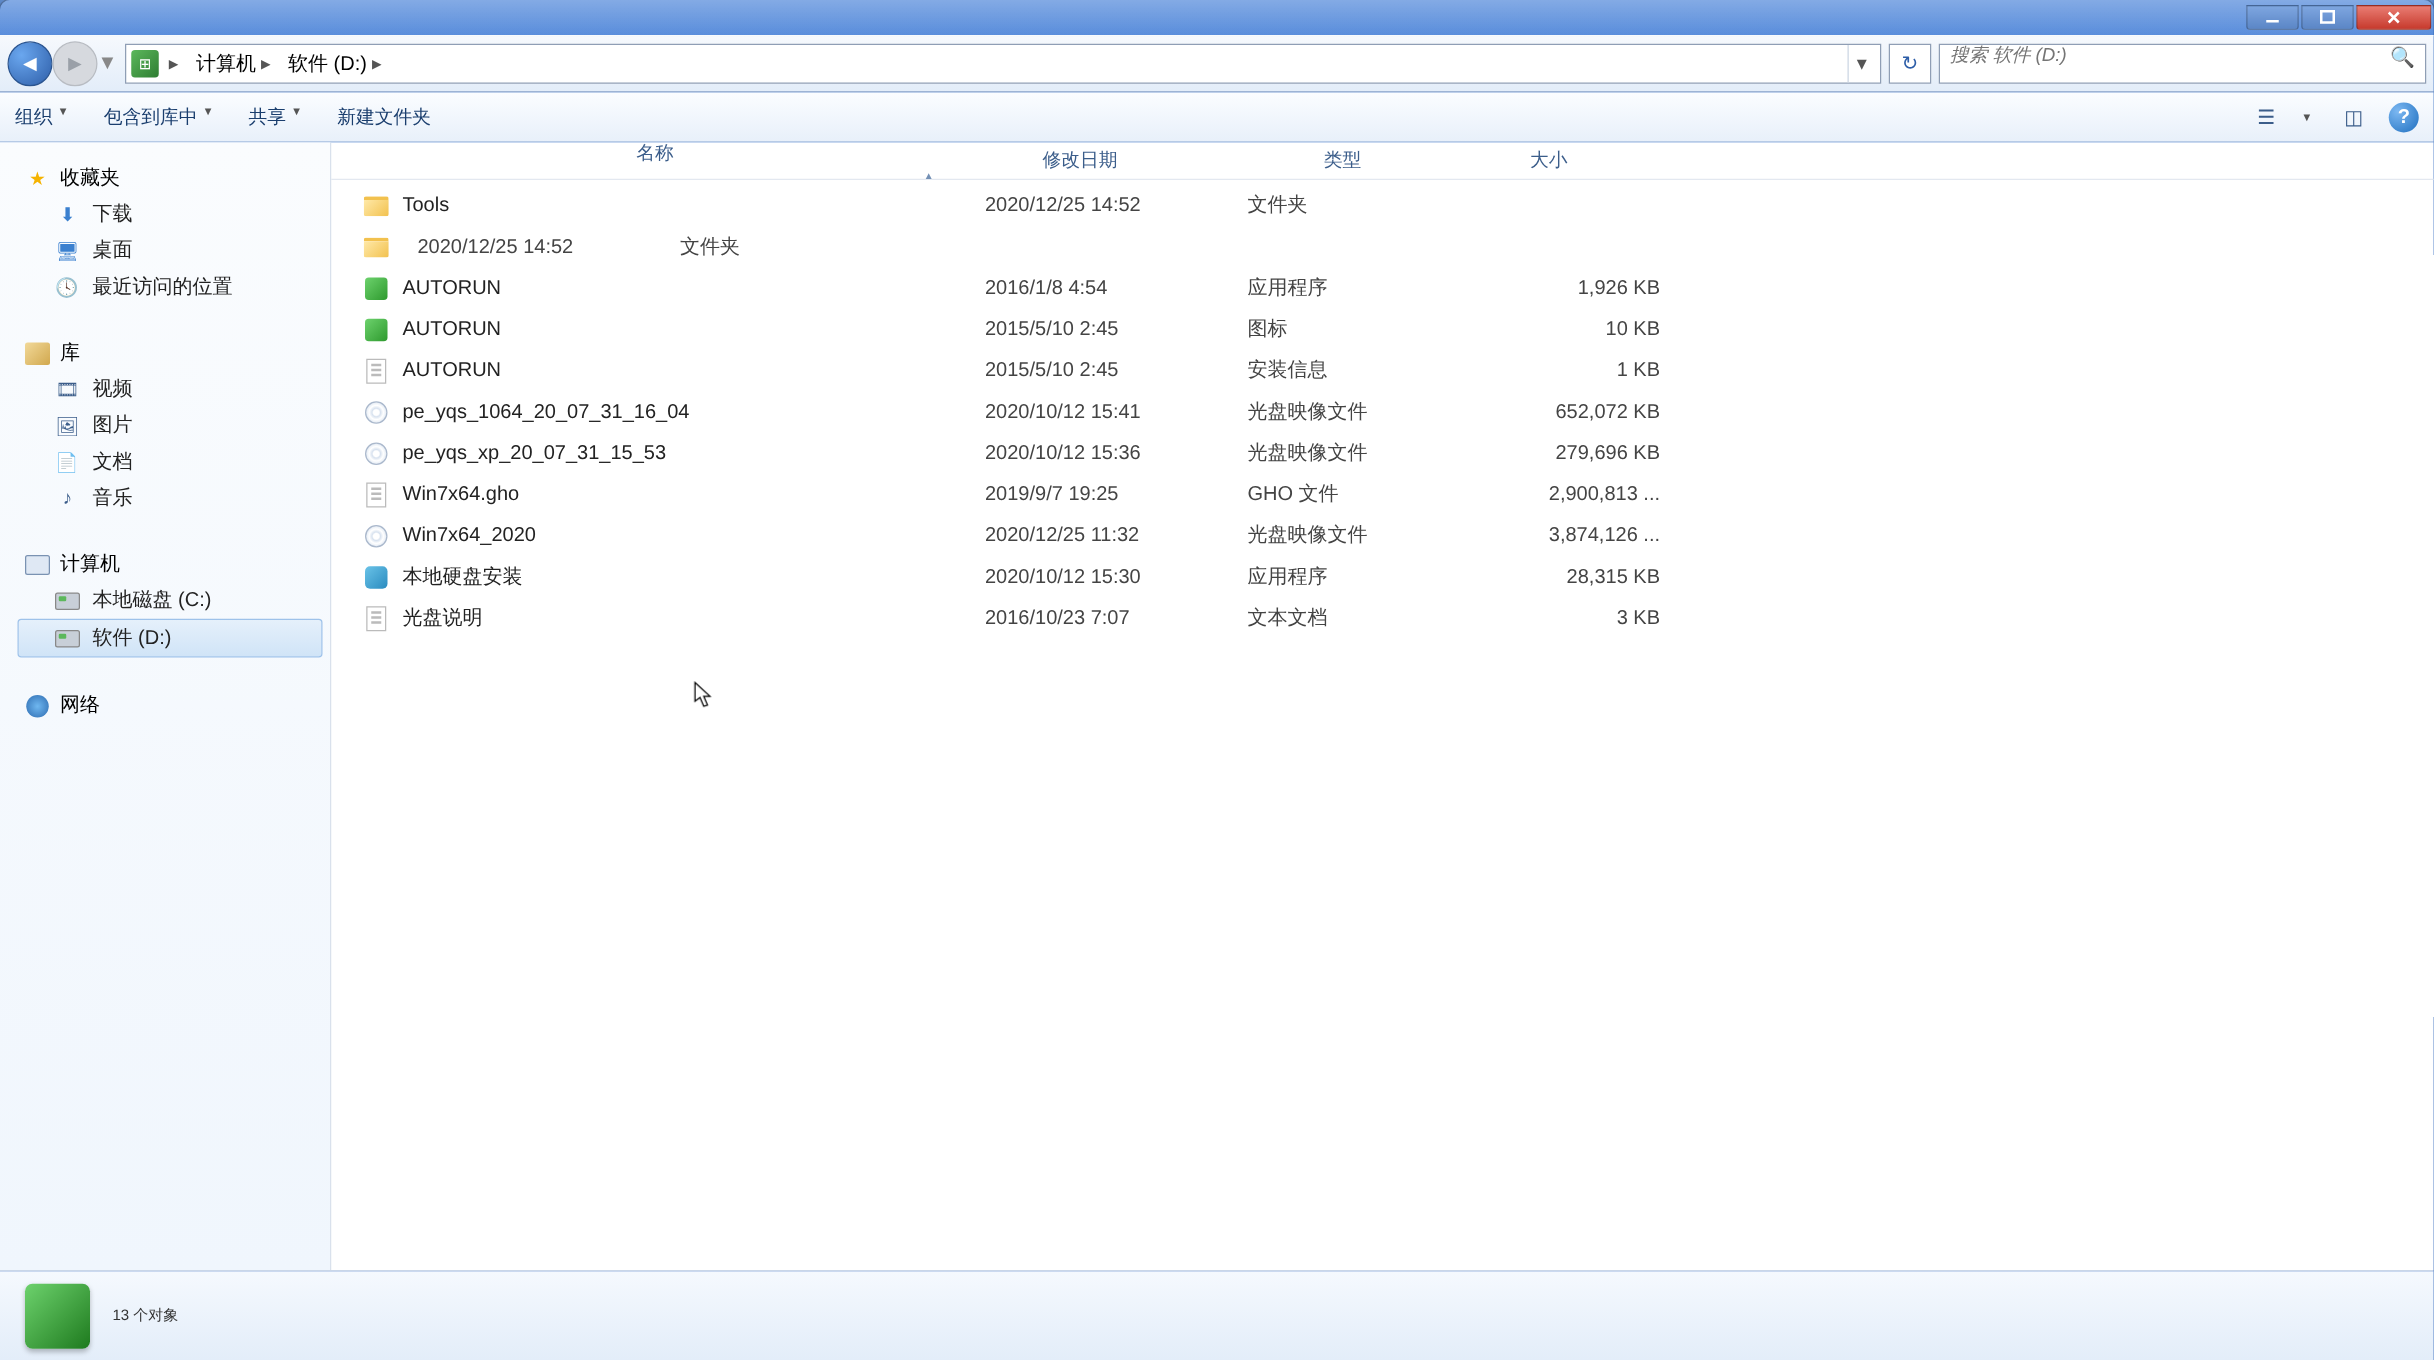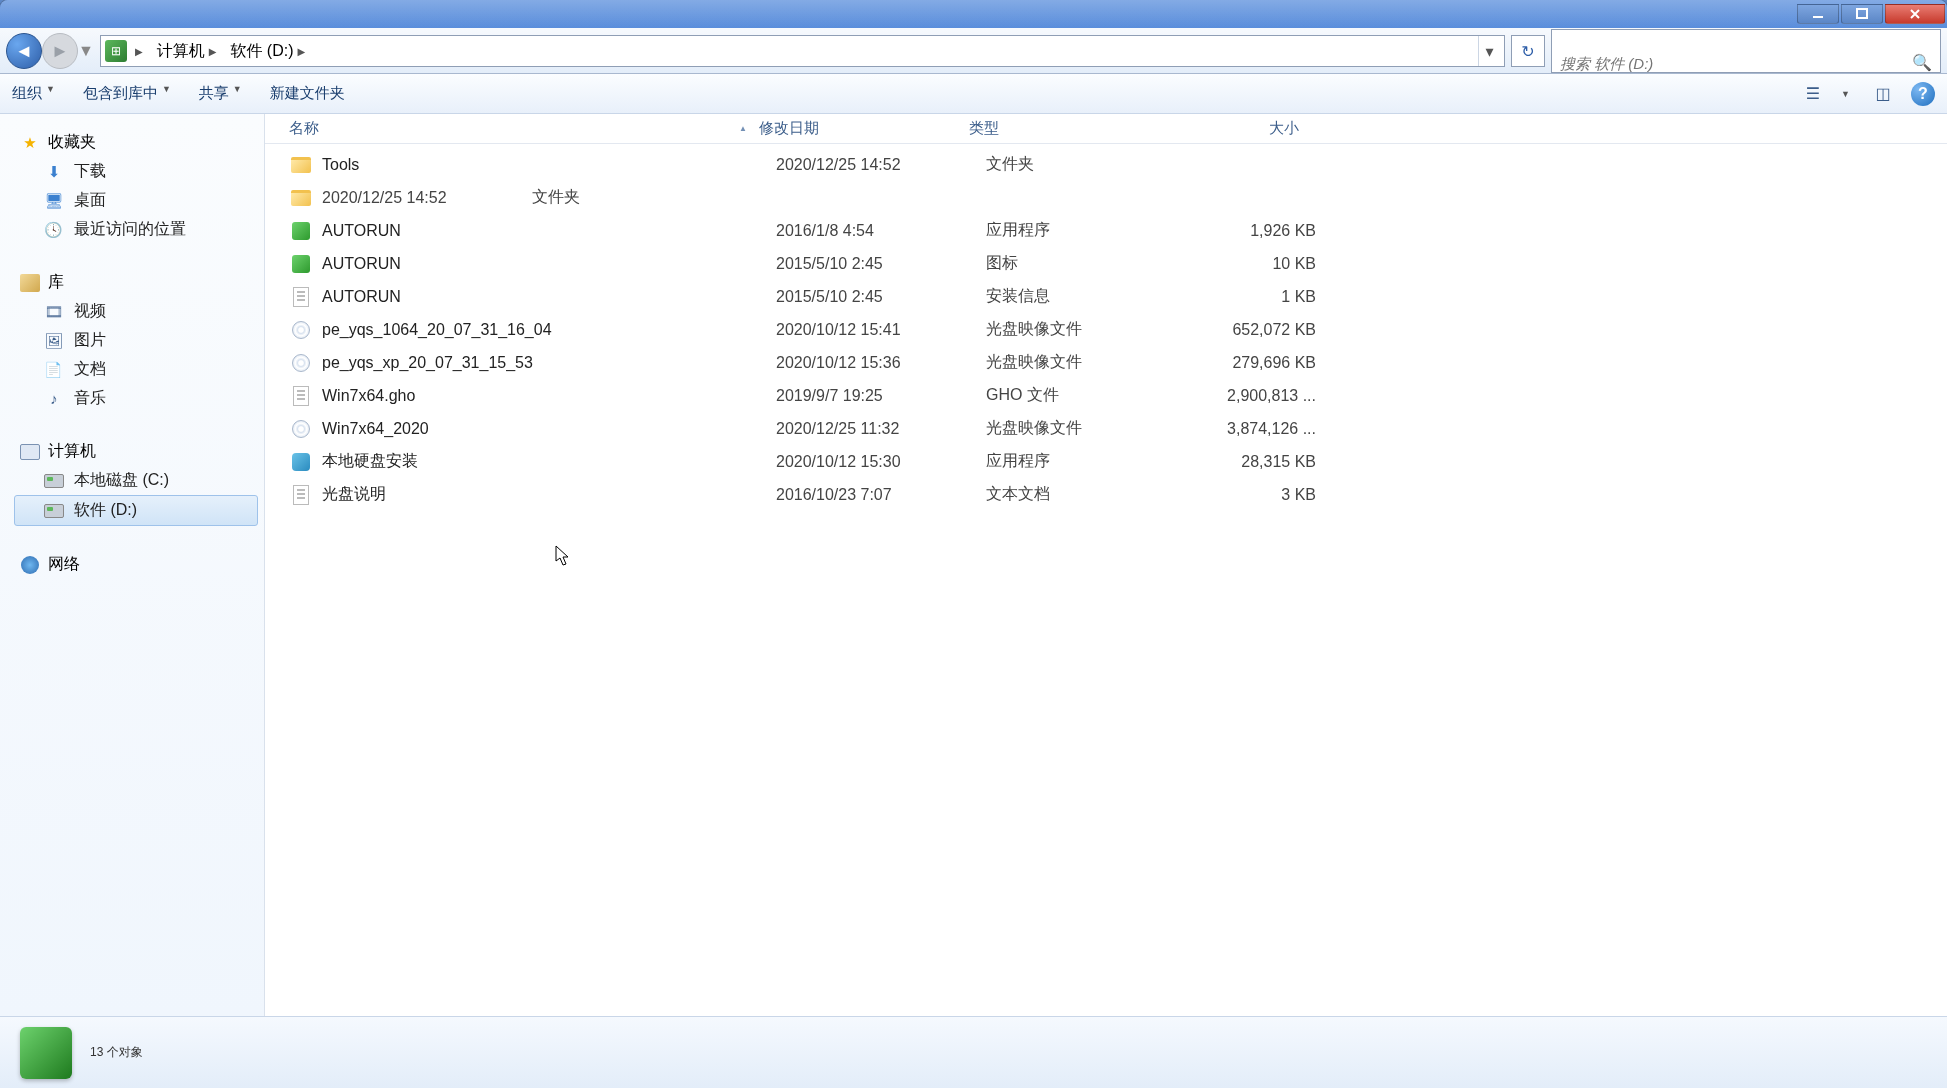--- a/index.html
+++ b/index.html
@@ -67,22 +67,22 @@
   display:flex;align-items:center;justify-content:center;color:#fff;font-size:12px;
 }
 .crumb { padding:0 6px; display:flex; align-items:center; gap:4px; cursor:pointer; height:100%; }
 .crumb .sep { color:#555; font-size:10px; }
 .addr-dd { width:22px; height:100%; display:flex;align-items:center;justify-content:center; color:#555; border-left:1px solid #ccd6e4; cursor:pointer;}
 .refr-btn {
   width:34px; height:32px; background:#fff; border:1px solid #8f9eb5;
   display:flex;align-items:center;justify-content:center; color:#2e5ea8; cursor:pointer; font-size:16px;
 }
 .searchbox {
-  width:390px; height:44px; background:#fff; border:1px solid #8f9eb5;
-  display:flex; align-items:flex-end; padding:0 8px;
+  width:390px; height:32px; background:#fff; border:1px solid #8f9eb5;
+  display:flex; align-items:flex-start; padding:0 8px;
 }
 .searchbox input {
   flex:1; border:none; outline:none; font-style:italic; color:#888; font-size:15px;
 }
 .search-icon { color:#2e5ea8; font-size:16px; }
 
 
 .toolbar {
   height:40px; background:linear-gradient(to bottom,#fbfdff,#e8f0fa);
   border-bottom:1px solid #c9d6e8;
@@ -125,21 +125,21 @@
 .drv-ico { width:20px;height:14px;background:#c8cfd8;border:1px solid #888;border-radius:2px; position:relative;}
 .drv-ico::after{content:"";position:absolute;left:2px;top:2px;width:6px;height:4px;background:#5cb85c;border-radius:1px;}
 
 
 .filelist { flex:1; display:flex; flex-direction:column; }
 .col-headers {
   height:30px; display:flex; align-items:center;
   border-bottom:1px solid #e3e8f0;
   padding-left:24px;
 }
-.col { color:#3b5d8a; font-size:15px; cursor:pointer; display:flex; align-items:center; gap:4px; }
+.col { color:#3b5d8a; font-size:15px; cursor:pointer; display:flex; align-items:center; gap:4px;flex-direction:column; }
 .col-name { width:470px; }
 .col-date { width:210px; }
 .col-type { width:210px; }
 .col-size { width:130px; justify-content:flex-end; padding-right:10px; }
 .sort-ind { font-size:8px; color:#7390b5; margin-left:auto; margin-right:12px;}
 
 .rows { padding:4px 8px 4px 8px; }
 .row {
   height:33px; display:flex; align-items:center; padding-left:16px;
   cursor:pointer; font-size:16px; color:#222;
@@ -149,21 +149,21 @@
 .file-icon { width:22px; height:22px; margin-right:10px; display:flex;align-items:center;justify-content:center; }
 .fi-folder { width:20px;height:16px;background:linear-gradient(135deg,#ffe9a8,#f2c14e);border-radius:2px; border-top:3px solid #f2c14e;}
 .fi-exe { width:18px;height:18px;background:linear-gradient(135deg,#6dd26d,#2e9a2e);border-radius:3px;}
 .fi-txt { width:16px;height:20px;background:#fff;border:1px solid #bbb;position:relative;}
 .fi-txt::after{content:"";position:absolute;top:3px;left:3px;right:3px;height:2px;background:#bbb;box-shadow:0 4px 0 #bbb,0 8px 0 #bbb;}
 .fi-iso { width:18px;height:18px;border-radius:50%;background:radial-gradient(circle,#fff 20%,#d8e2ef 30%,#fff 50%,#c2d2e6);border:1px solid #aab8cc;}
 .fi-html { width:16px;height:20px;background:#fff;border:1px solid #bbb;position:relative;}
 .fi-html::before{content:"e";position:absolute;left:2px;top:2px;font-size:11px;color:#2e6bb8;font-weight:bold;}
 .fi-app { width:18px;height:18px;background:linear-gradient(135deg,#6ac3e8,#2a8bbf);border-radius:4px;}
 .c-name { width:454px; }
-.c-date { width:210px; color:#444; }
+.c-date { width:210px; color:#444;margin-left:12px; }
 .c-type { width:210px; color:#444; }
 .c-size { width:130px; text-align:right; padding-right:10px; color:#444; }
 
 
 .statusbar {
   height:72px; background:linear-gradient(to bottom,#f5f9fe,#e3edf9);
   border-top:1px solid #c9d6e8;
   display:flex; align-items:center; gap:18px; padding:0 20px;
 }
 .status-icon {

